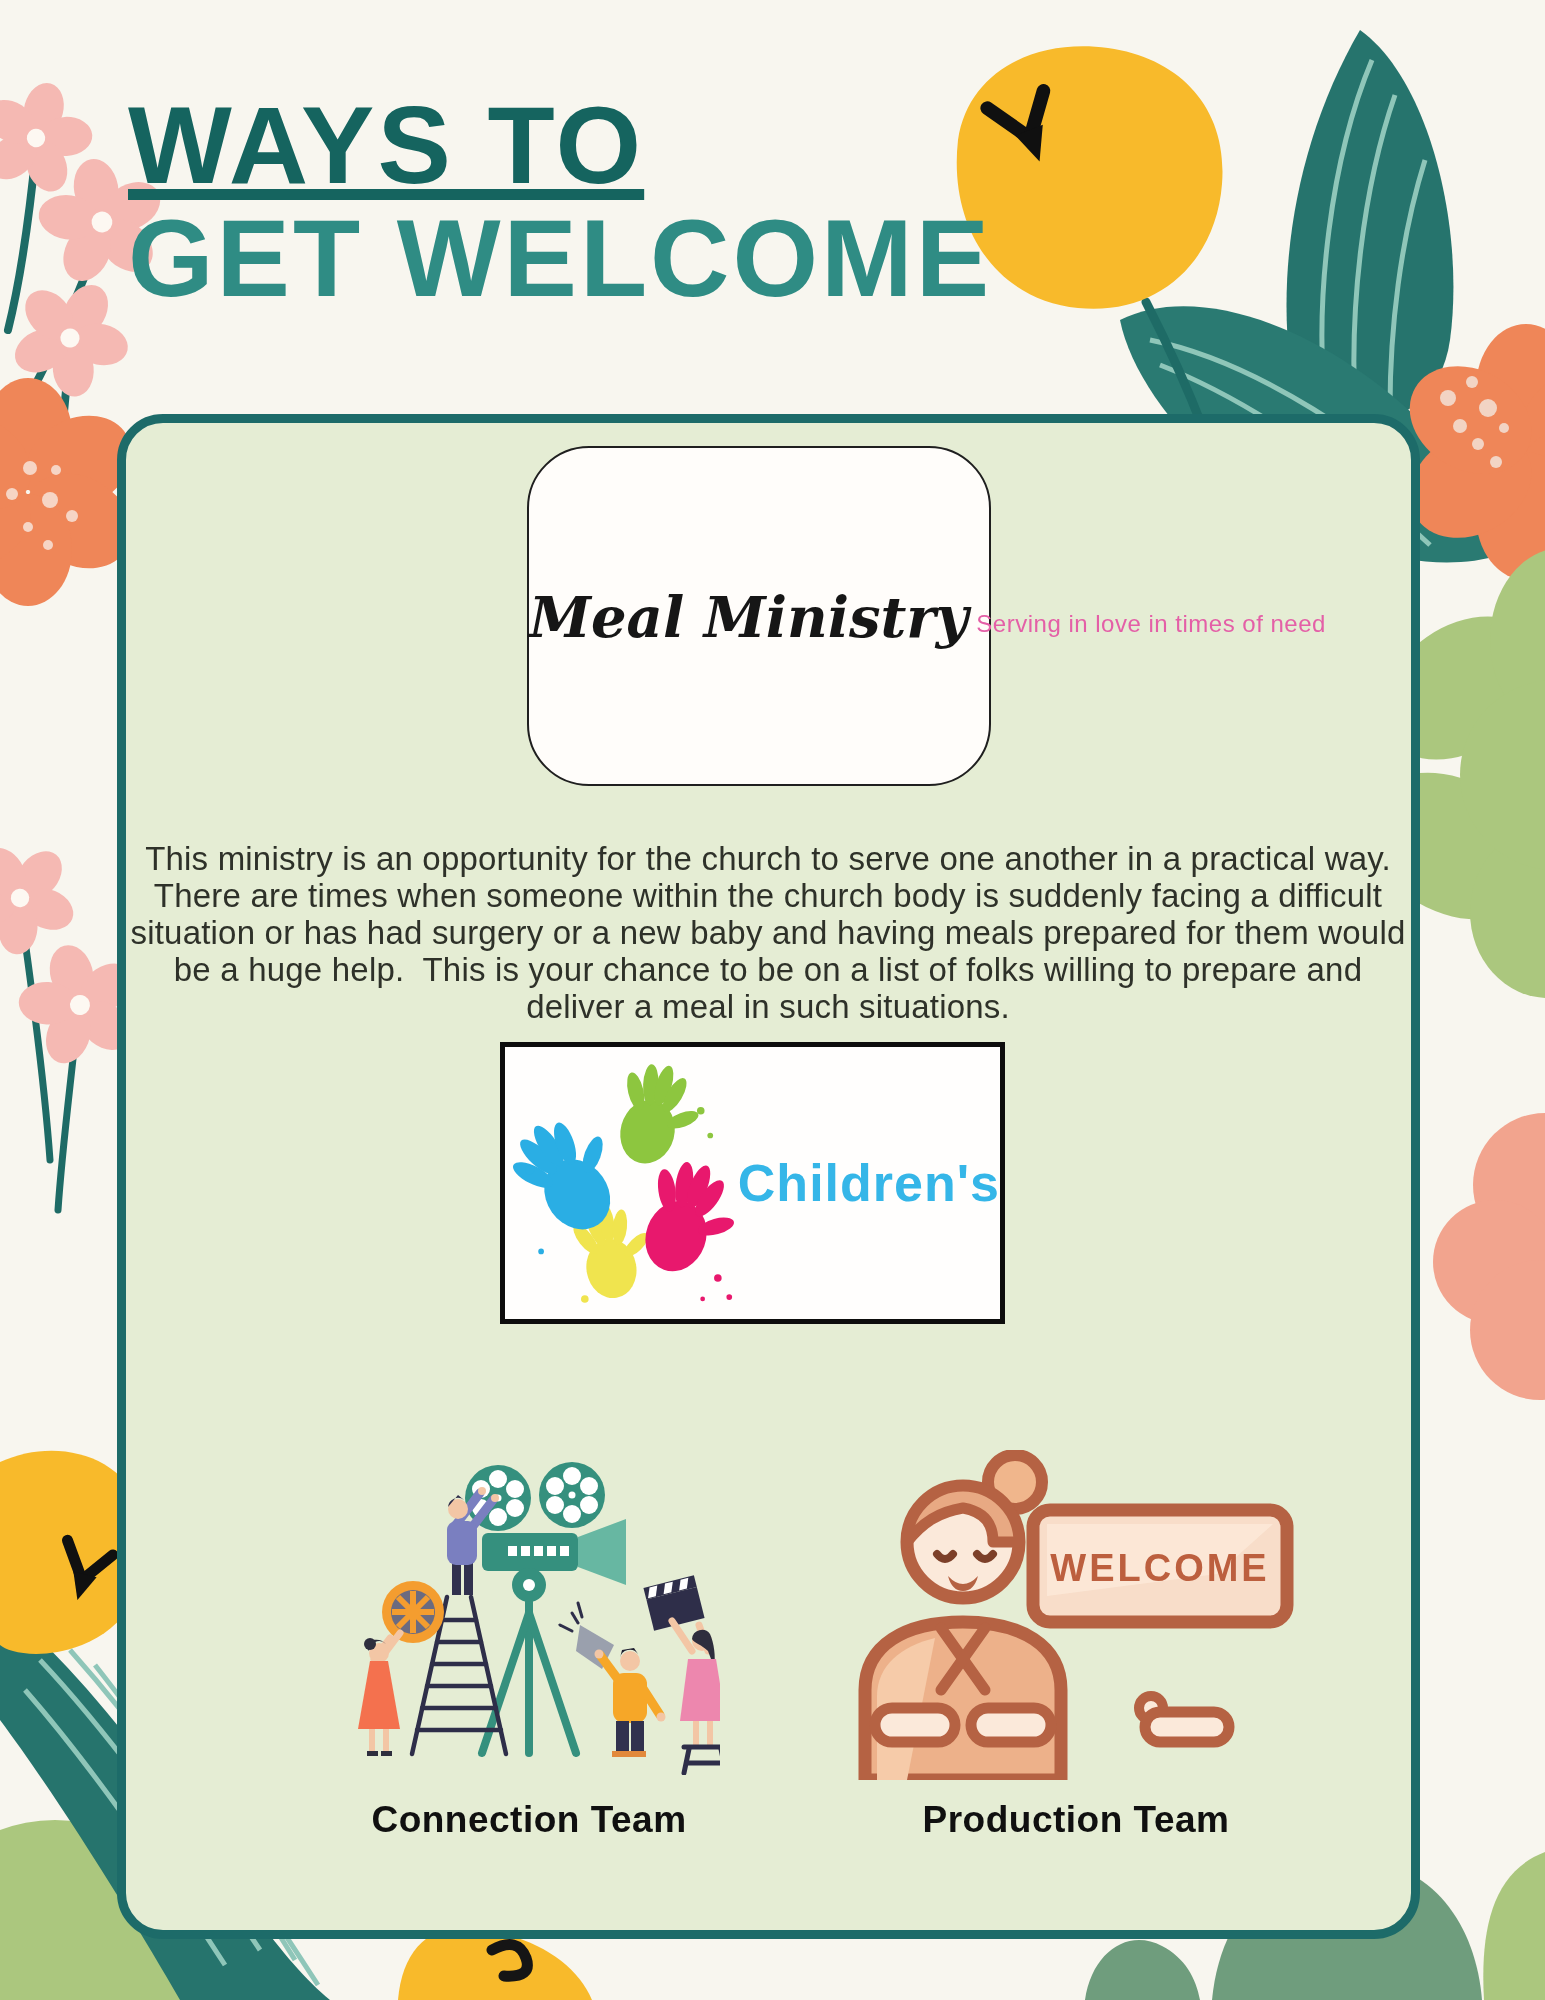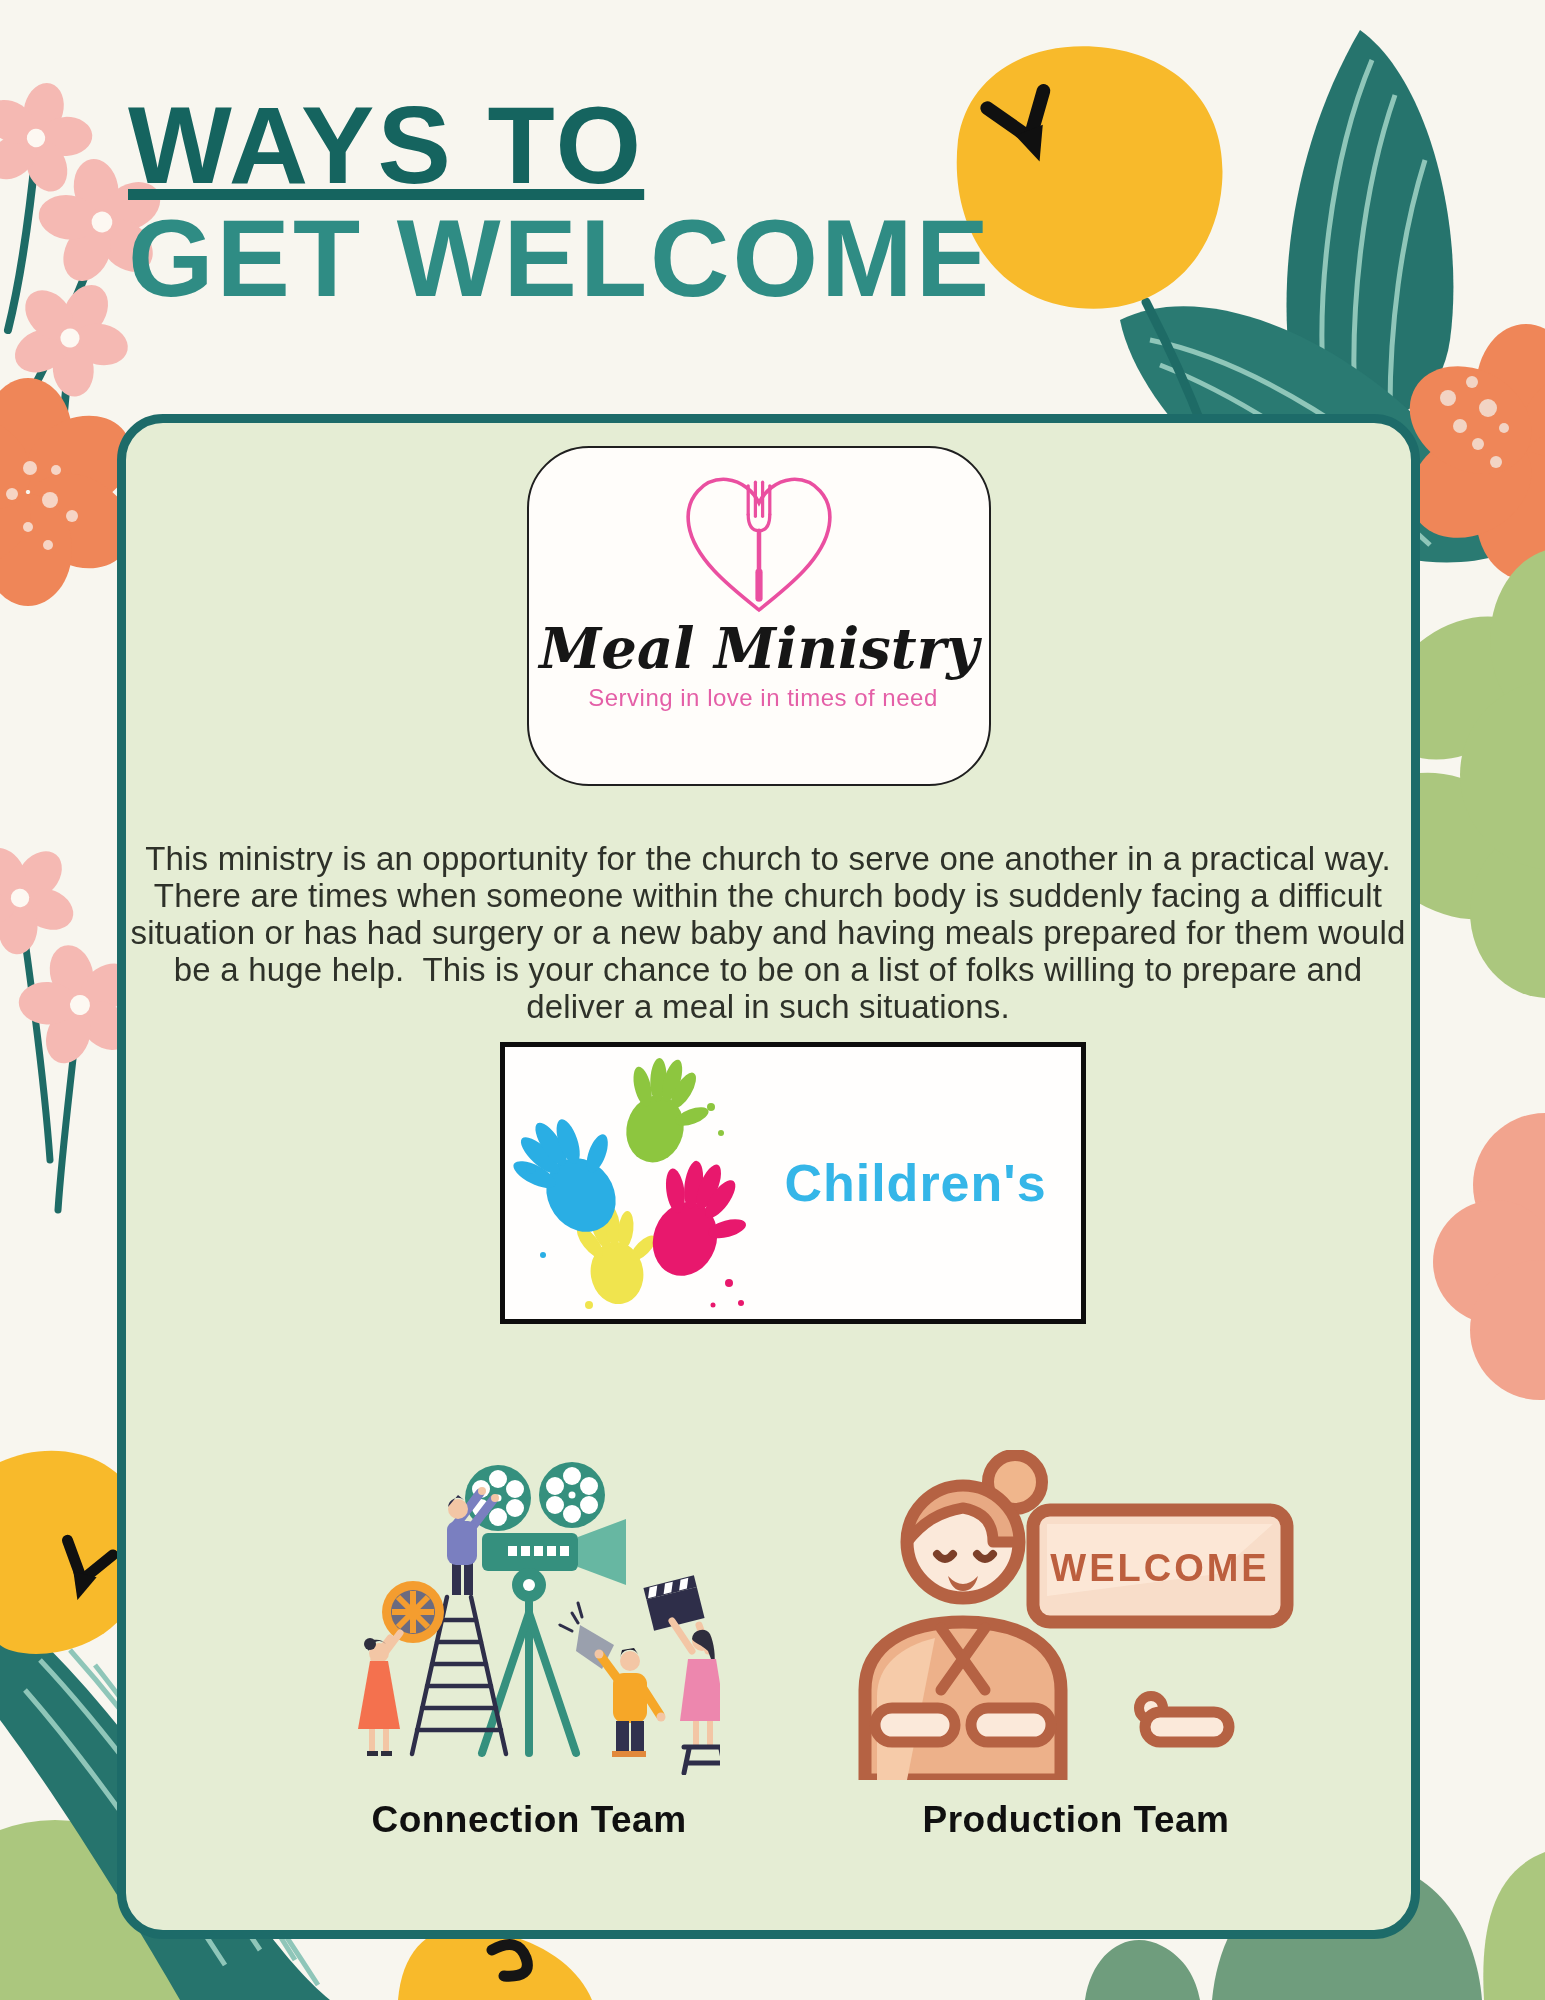--- a/index.html
+++ b/index.html
@@ -12,37 +12,37 @@
     font-weight:700;font-size:110px;line-height:113px;letter-spacing:3px;}
   .title .t1{color:#15645f;text-decoration:underline;}
   .title .t2{color:#2f8c84;}
   .panel{
     position:absolute;left:117px;top:414px;width:1303px;height:1525px;z-index:1;
     box-sizing:border-box;background:#e5edd4;border:9px solid #1d6b69;border-radius:46px;
   }
   .meal-card{
     position:absolute;left:527px;top:446px;width:464px;height:340px;z-index:2;
     box-sizing:border-box;background:#fffdfa;border:2px solid #1f1f1f;border-radius:62px;
-    display:flex;flex-direction:column;align-items:center;justify-content:flex-start;
+    display:flex;flex-direction:row;align-items:center;justify-content:flex-start;
     padding-top:10px;
   }
   .meal-name{
     font-family:"DejaVu Serif",serif;font-style:italic;font-weight:600;
     font-size:56px;color:#161616;line-height:60px;margin-top:-8px;white-space:nowrap;
   }
   .meal-tagline{
     font-size:24px;color:#e45fa7;margin-top:6px;letter-spacing:0.5px;white-space:nowrap;margin-left:8px;
   }
   .meal-desc{
     position:absolute;left:123px;top:840px;width:1290px;z-index:2;
     font-size:33px;line-height:37px;color:#2e3129;text-align:center;
     white-space:pre-wrap;letter-spacing:0.2px;
   }
   .children-box{
-    position:absolute;left:500px;top:1042px;width:586px;height:282px;z-index:2;
+    position:absolute;left:500px;top:1042px;width:505px;height:282px;z-index:2;
     box-sizing:border-box;background:#fffefd;border:5px solid #0d0d0d;
     display:flex;flex-direction:row;align-items:center;
   }
   .children-text{
     flex:1;display:flex;flex-direction:column;align-items:center;justify-content:center;
     color:#35b6e8;font-weight:800;font-size:52px;line-height:64px;letter-spacing:1px;
   }
   .team-illustration{position:absolute;z-index:2;}
   .team-label{
     position:absolute;z-index:2;width:360px;text-align:center;

